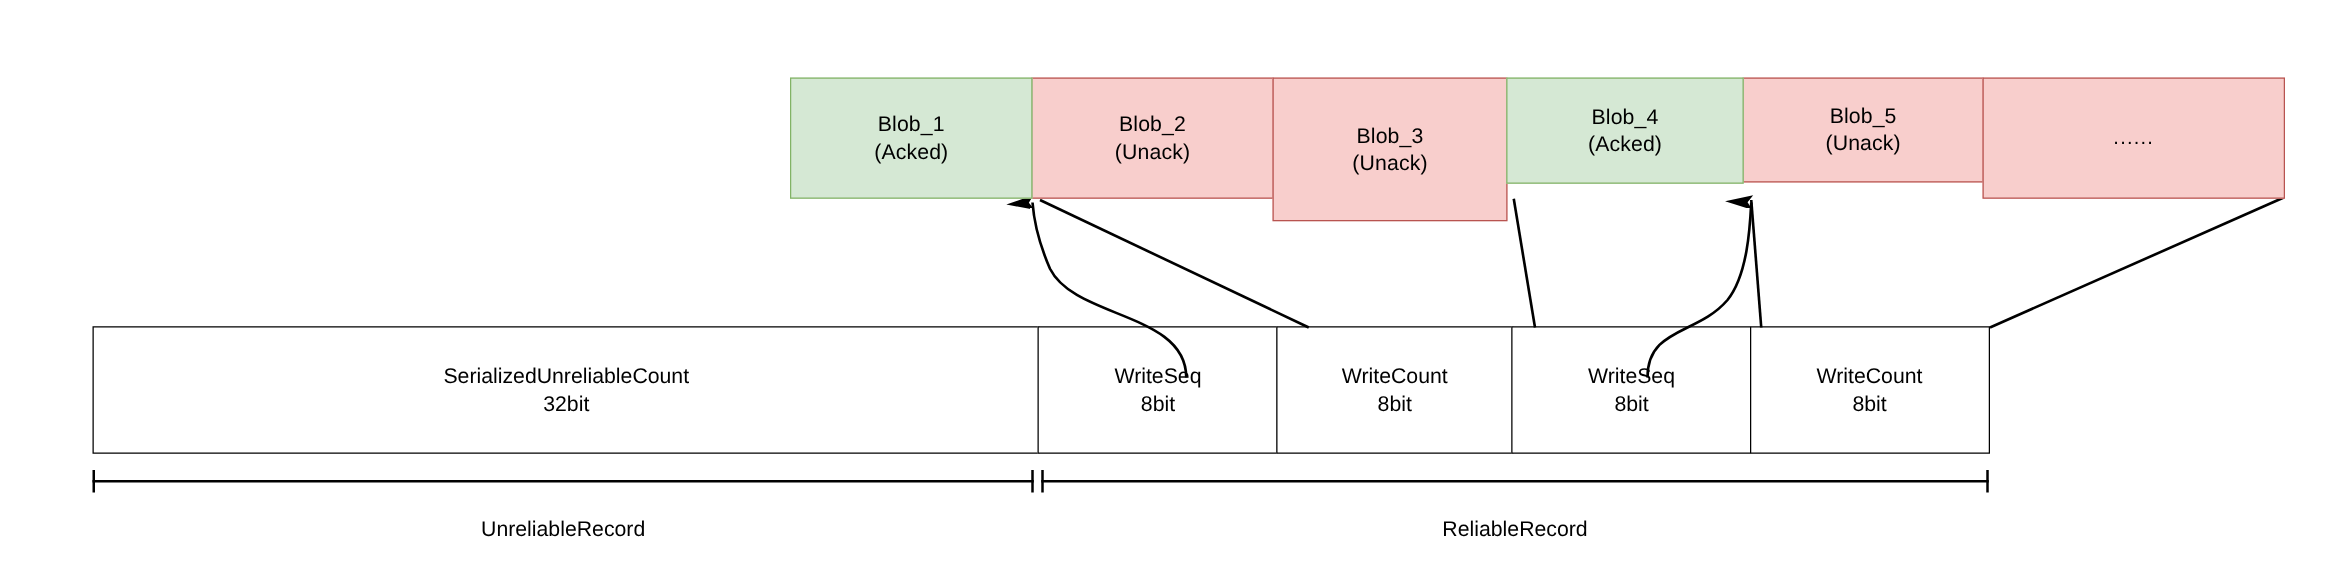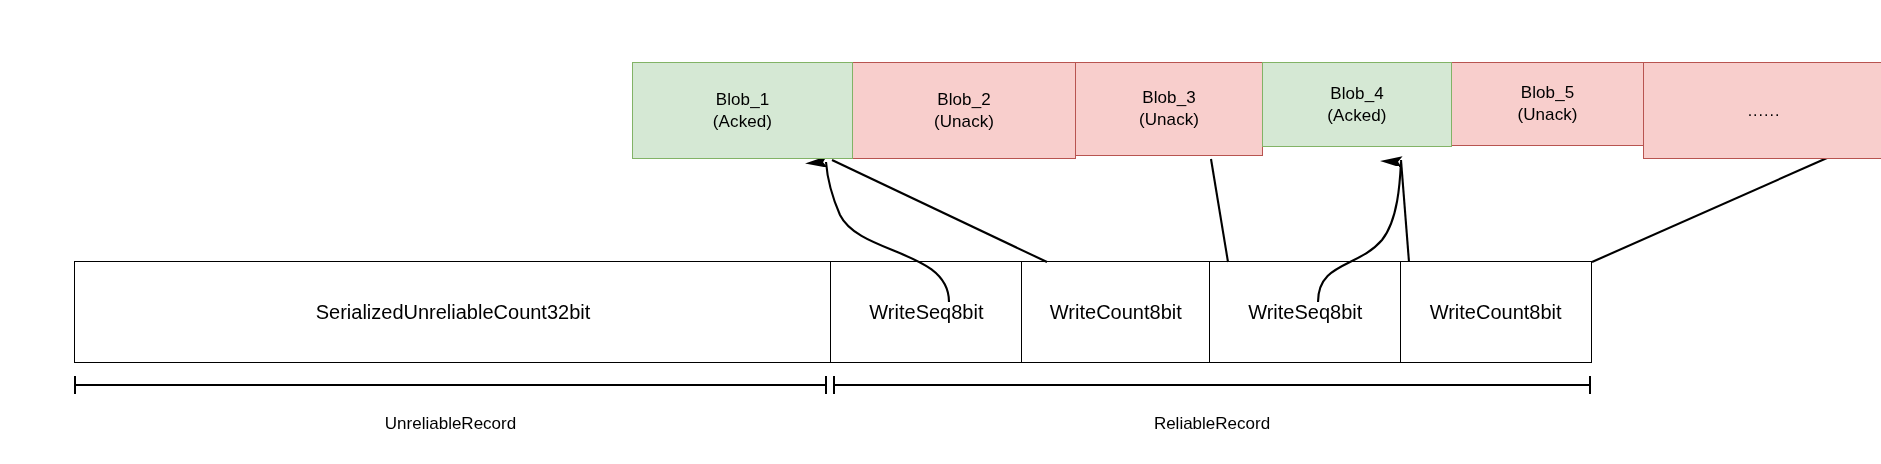--- a/index.html
+++ b/index.html
@@ -59,23 +59,24 @@
 
   .record-row {
     position: absolute;
     display: flex;
     box-sizing: border-box;
   }
   .field {
     position: relative;
     box-sizing: border-box;
     display: flex;
+    flex-direction: column;
     align-items: center;
     justify-content: center;
-    font-size: 20px;
+    font-size: 17px;
     line-height: 23px;
     background: #ffffff;
     border: 1.6px solid #000000;
   }
   .field + .field { margin-left: -1.6px; }
 
   .bracket-label {
     position: absolute;
     font-size: 17px;
     text-align: center;
@@ -90,31 +91,31 @@
     pointer-events: none;
   }
 </style>
 </head>
 <body>
 
 <div id="canvas">
 
   <div class="blob-row" style="left:632px; top:62px; height:97px;">
 
-    <div class="blob blob-acked" style="width:221px;height:97px;">
+    <div class="blob blob-acked" style="width:194px;height:97px;">
       <div>Blob_1</div>
       <div class="blob-line2">(Acked)</div>
     </div>
 
-    <div class="blob blob-unack" style="width:224px;height:97px;justify-content:center;">
+    <div class="blob blob-unack" style="width:194px;height:97px;justify-content:center;">
       <div>Blob_2</div>
       <div class="blob-line2">(Unack)</div>
     </div>
 
-    <div class="blob blob-unack" style="width:188px;height:94px;">
+    <div class="blob blob-unack" style="width:188px;height:115px;">
       <div>Blob_3</div>
       <div class="blob-line2">(Unack)</div>
     </div>
 
     <div class="blob blob-acked" style="width:190px;height:85px;">
       <div>Blob_4</div>
       <div class="blob-line2">(Acked)</div>
     </div>
 
     <div class="blob blob-unack" style="width:193px;height:84px;">

